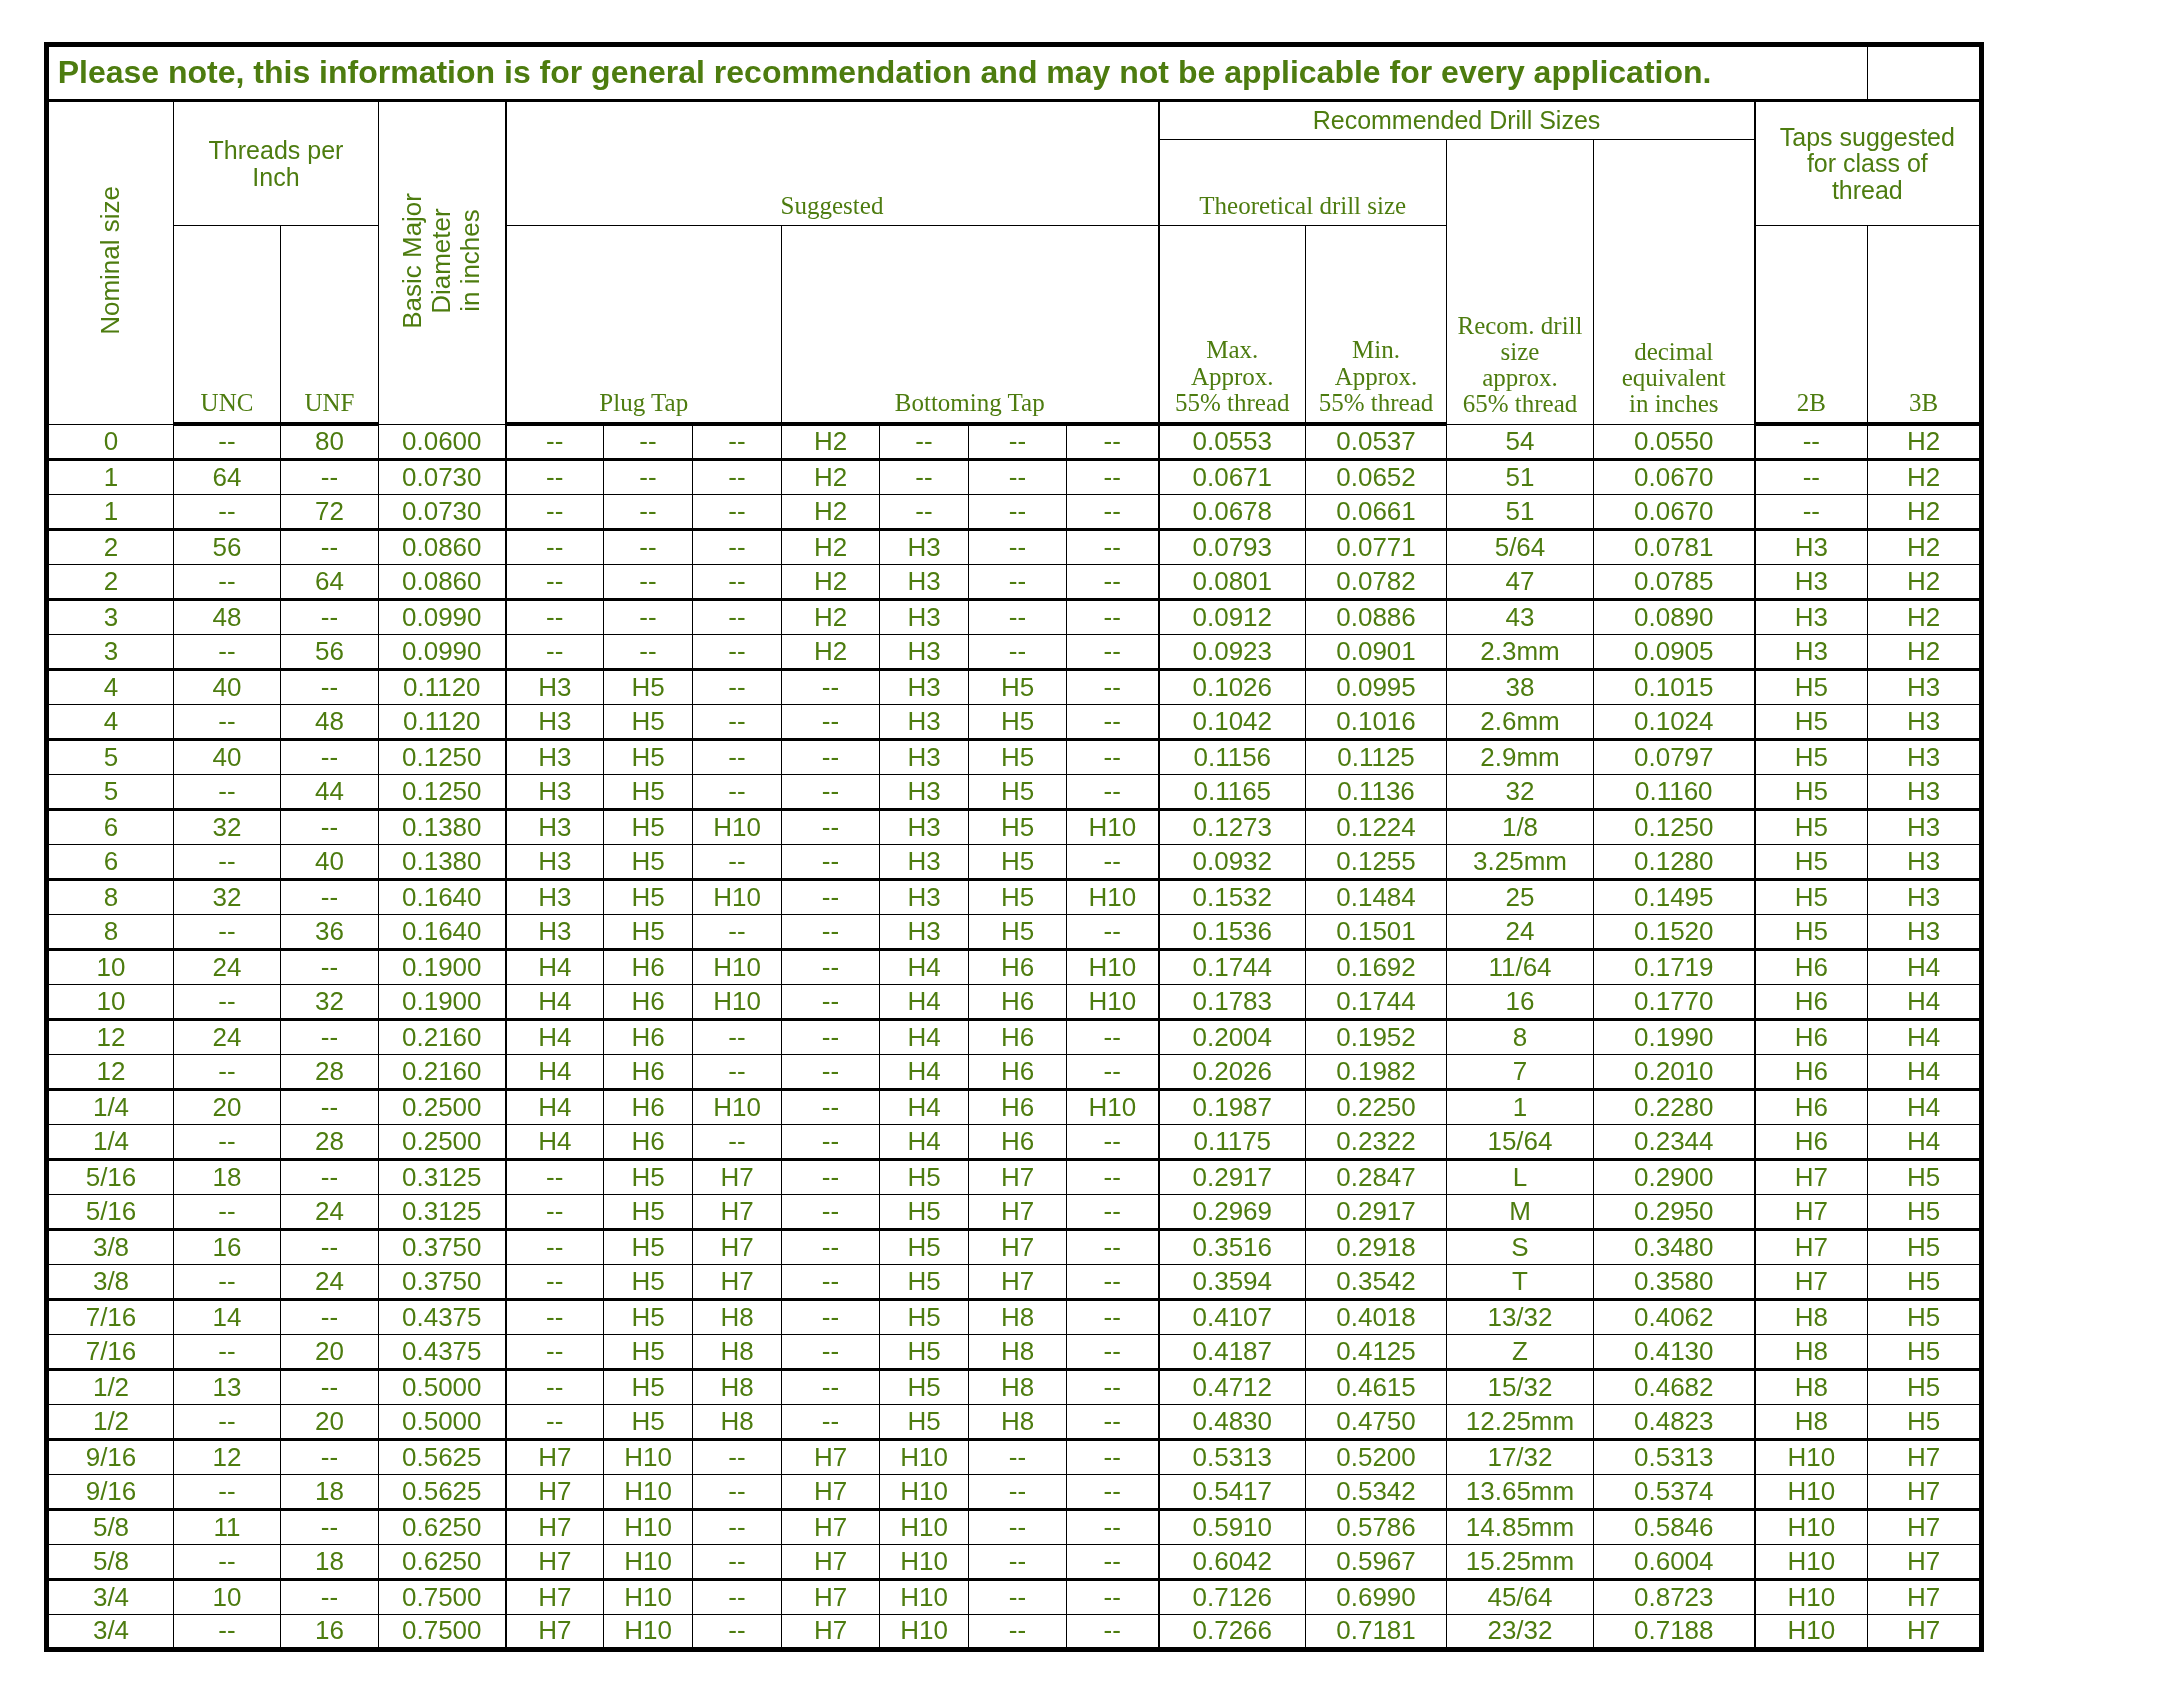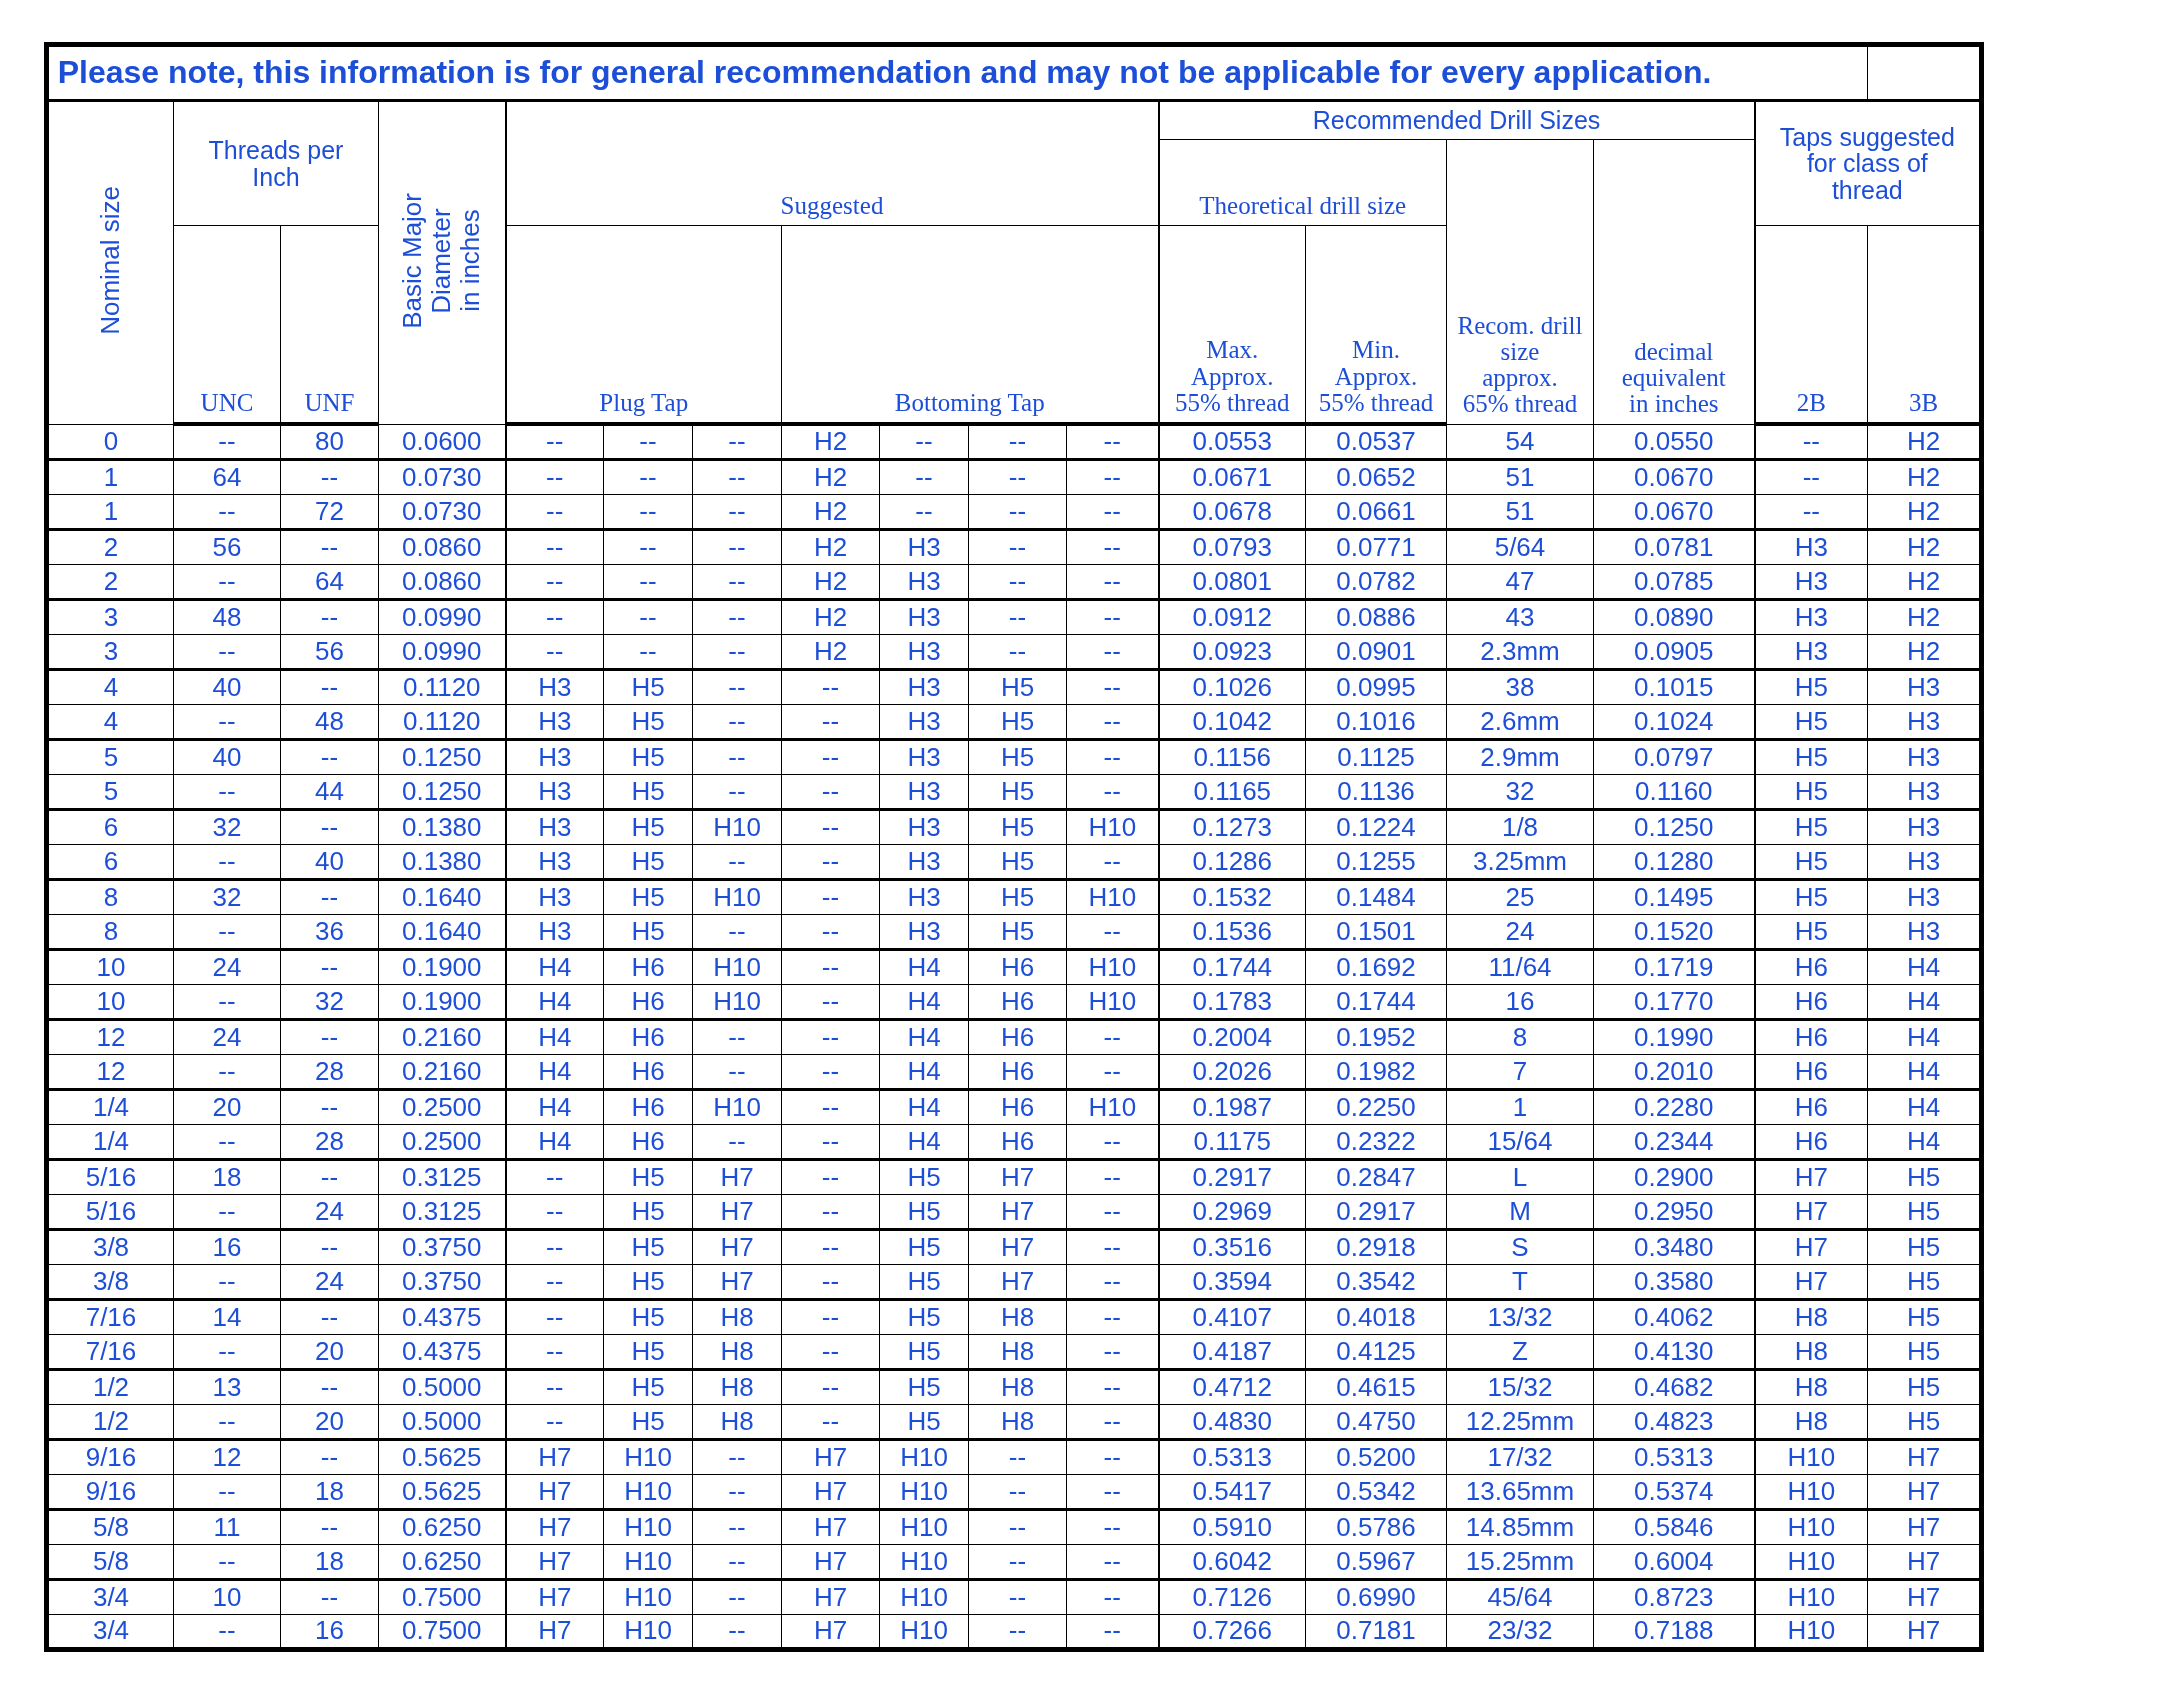--- a/index.html
+++ b/index.html
@@ -1,17 +1,17 @@
 <!DOCTYPE html>
 <html style="font-size:14px"><head>
 <meta charset="utf-8">
 <style>
   html,body{margin:0;padding:0;background:#fff;}
   .page{position:relative;width:2184px;height:1687px;background:#ffffff;overflow:hidden;
-        font-family:"Liberation Sans","DejaVu Sans",sans-serif;color:#1d4ed8;}
+        font-family:"Liberation Sans","DejaVu Sans",sans-serif;color:#4d7c0f;}
   table.tap{position:absolute;left:44px;top:42px;width:1932px;border-collapse:collapse;
         table-layout:fixed;border:5.2px solid #000;}
   th,td{border:1.7px solid #000;padding:0;text-align:center;vertical-align:middle;
         font-weight:400;font-size:26px;line-height:1.05;overflow:hidden;}
   thead th{white-space:pre-line;font-size:25px;}
   tr.noterow td{height:52px;text-align:left;vertical-align:middle;padding-left:8.7px;
         font-size:32px;font-weight:700;white-space:nowrap;border-bottom:3.5px solid #000;}
   tr.bandA th{height:37px;}
   tr.bandB th{height:79px;}
   tr.bandC th{height:190px;}
@@ -327,21 +327,21 @@
           <td>--</td>
           <td>40</td>
           <td>0.1380</td>
           <td>H3</td>
           <td>H5</td>
           <td>--</td>
           <td>--</td>
           <td>H3</td>
           <td>H5</td>
           <td>--</td>
-          <td>0.1286</td>
+          <td>0.0932</td>
           <td>0.1255</td>
           <td>3.25mm</td>
           <td>0.1280</td>
           <td>H5</td>
           <td>H3</td>
         </tr>
         <tr class="grp">
           <td>8</td>
           <td>32</td>
           <td>--</td>

